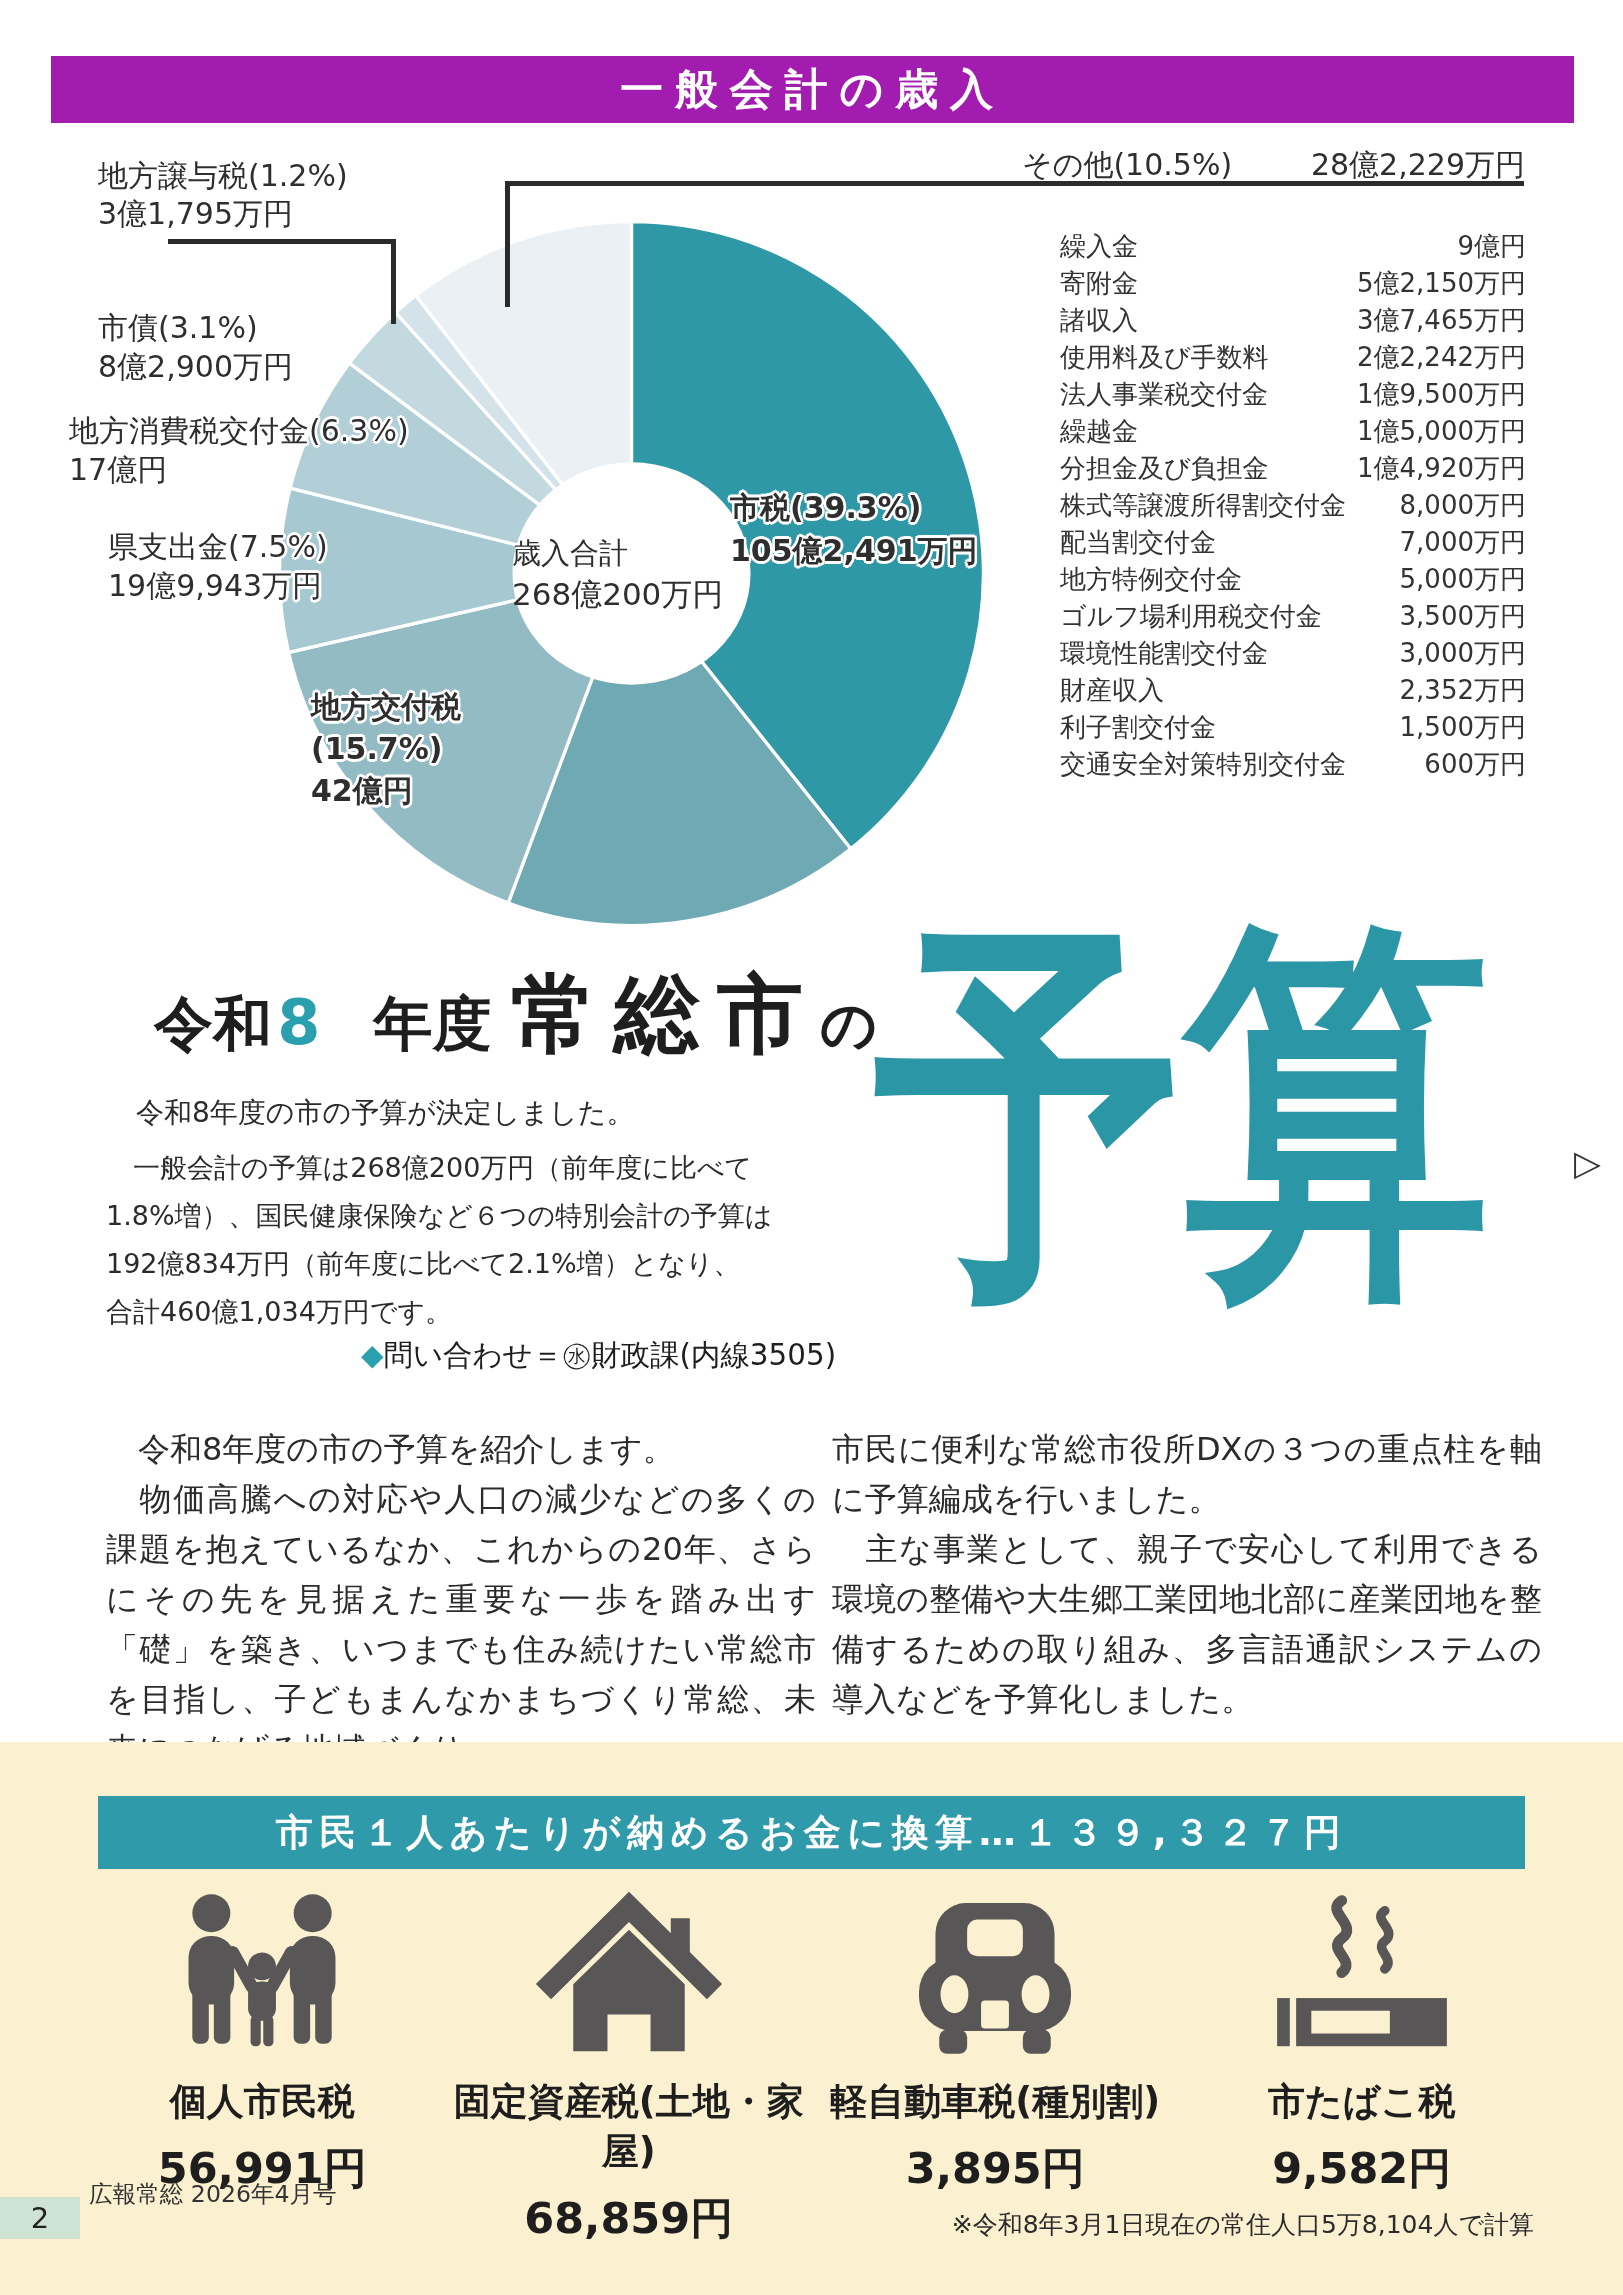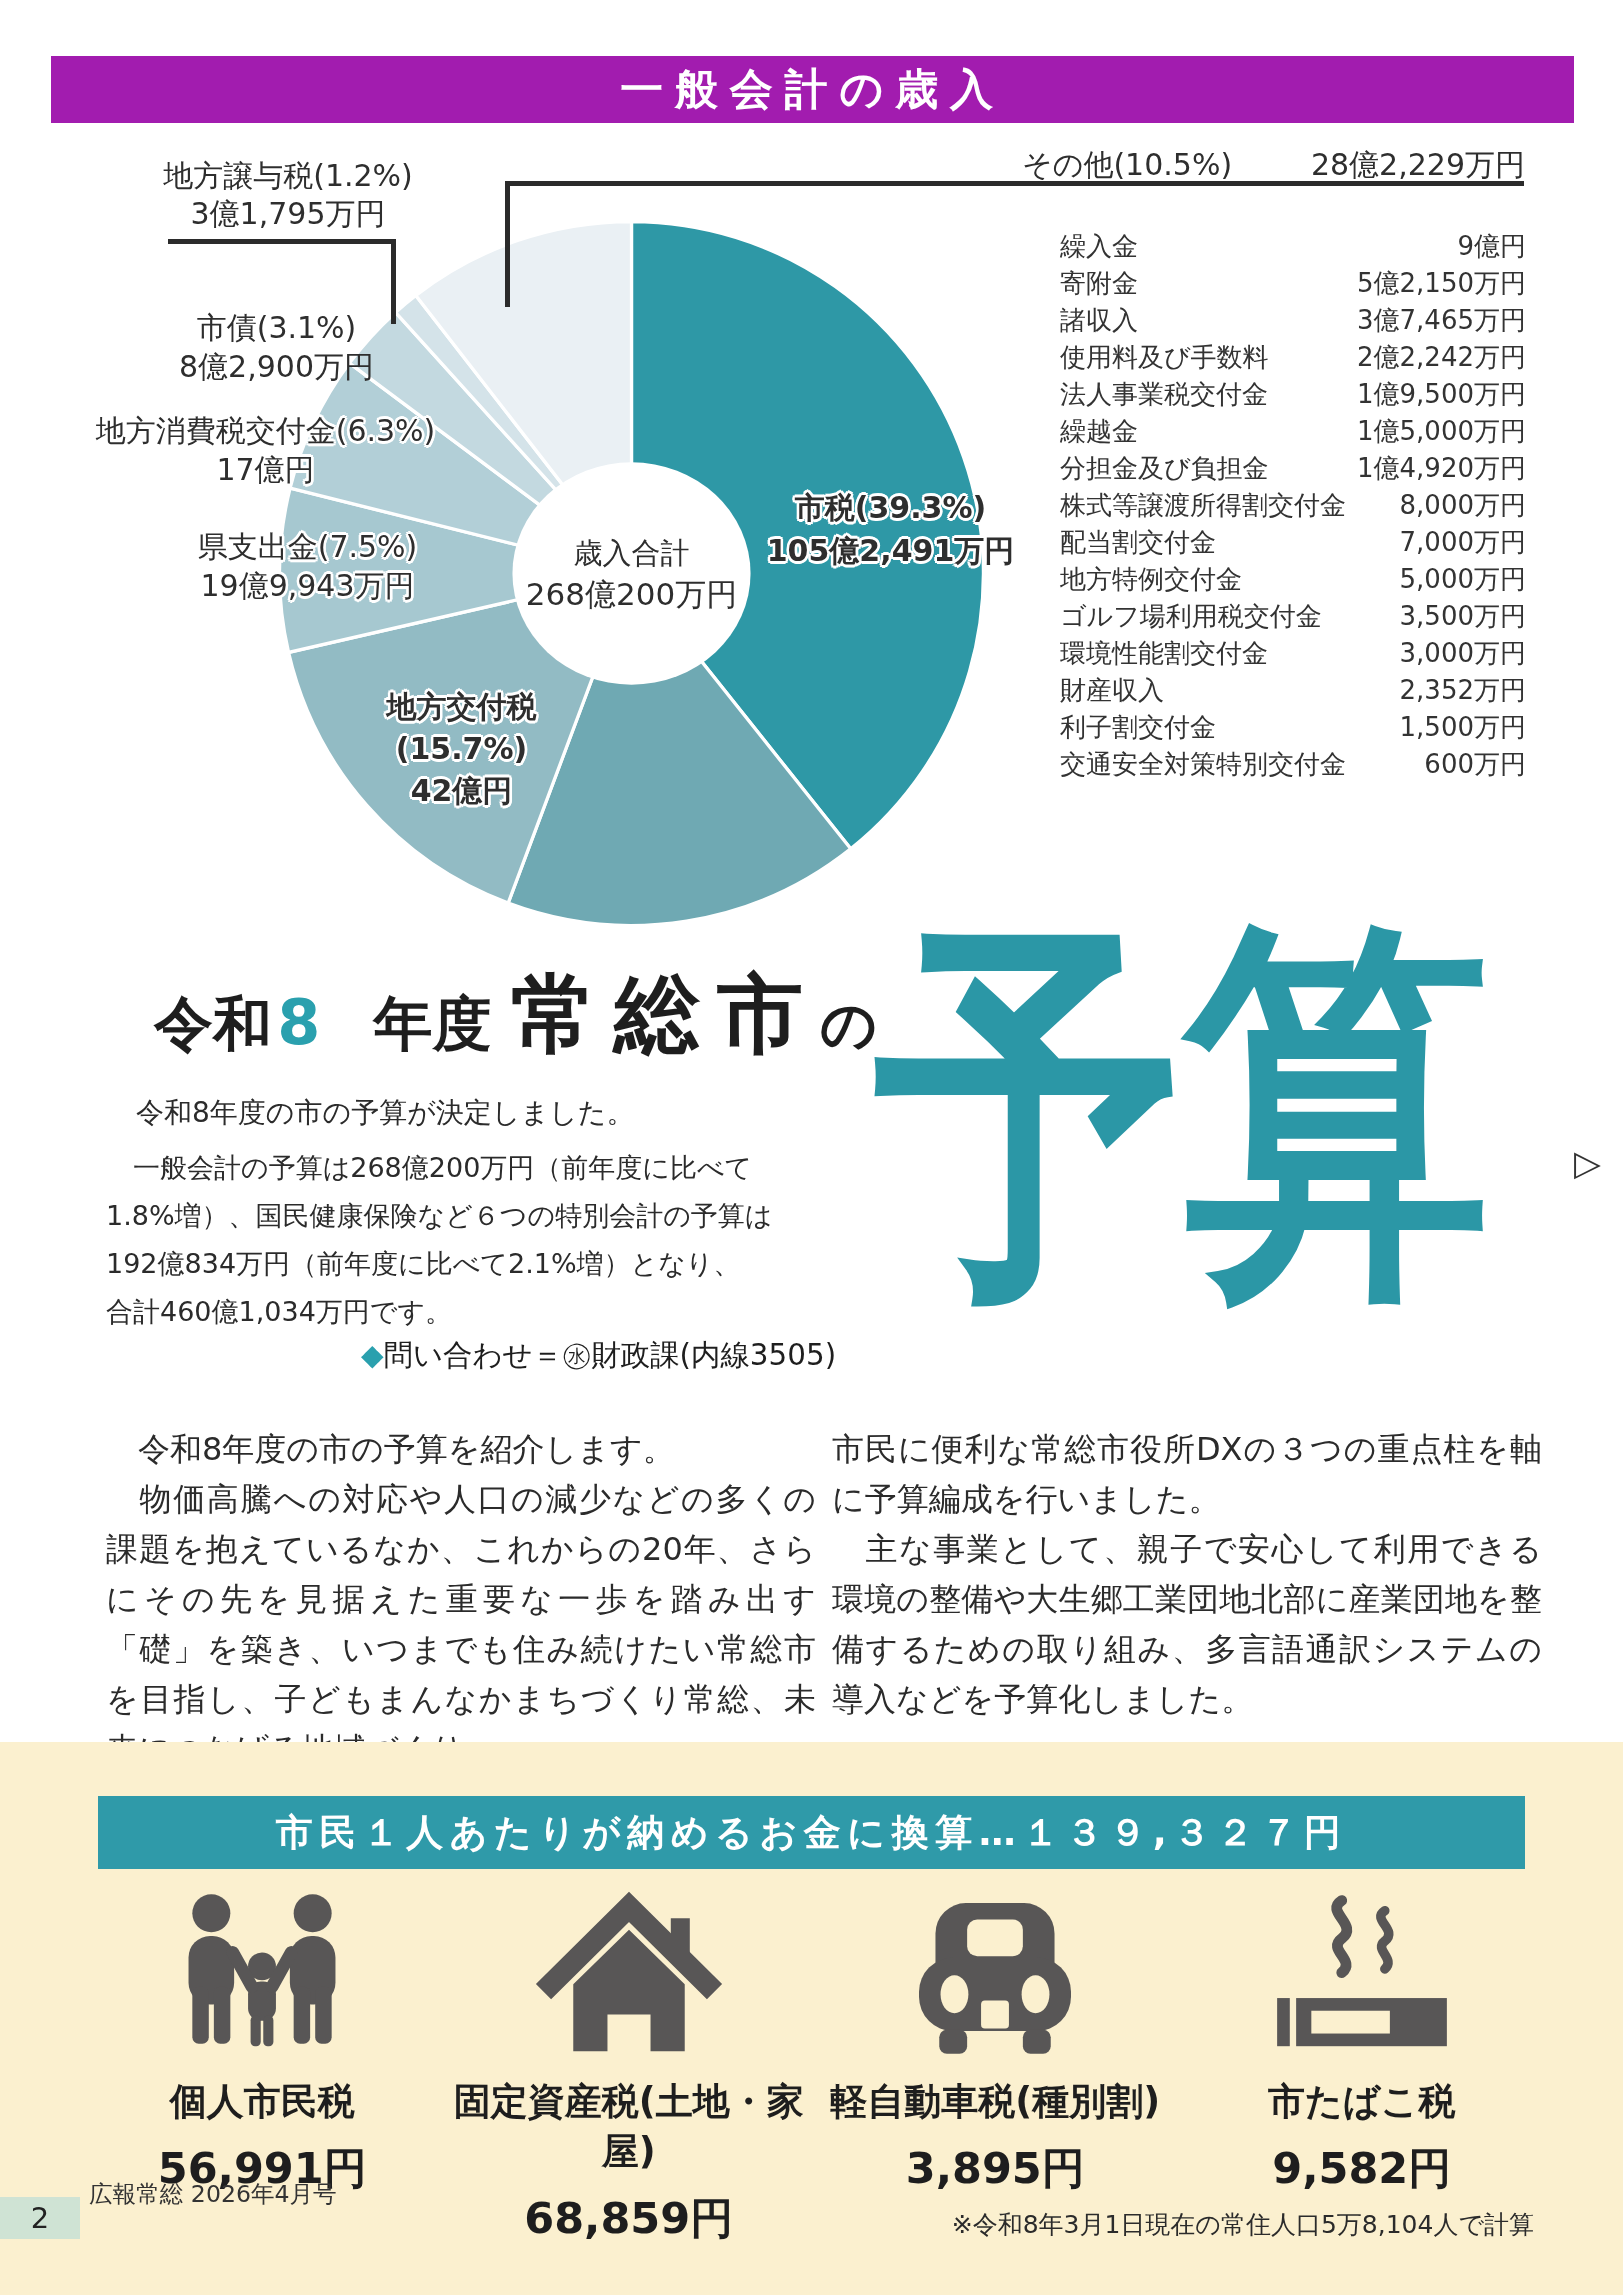--- a/index.html
+++ b/index.html
@@ -7,21 +7,21 @@
         font-family:"DejaVu Sans","Liberation Sans",sans-serif;color:#2b2b2b;}
 
   
   .header-band{position:absolute;left:51px;top:56px;width:1523px;height:67px;background:#a21caf;
                display:flex;align-items:center;justify-content:center;}
   .header-band .t{color:#ffffff;font-size:43px;font-weight:700;letter-spacing:11.8px;}
 
   
   #pie-svg{position:absolute;left:275px;top:217px;width:713px;height:713px;}
 
-  .plabel{position:absolute;text-align:center;font-size:30px;line-height:39px;font-weight:500;color:#2e2e2e;}
+  .plabel{position:absolute;font-size:30px;line-height:39px;font-weight:500;color:#2e2e2e;}
   .halo{text-shadow:-2px -2px 0 #fff,2px -2px 0 #fff,-2px 2px 0 #fff,2px 2px 0 #fff,
         -2.6px 0 0 #fff,2.6px 0 0 #fff,0 -2.6px 0 #fff,0 2.6px 0 #fff;}
   #lbl-chihojoyo{left:98px;top:157px;width:380px;line-height:38px;}
   #lbl-sonota{left:1022px;top:145px;width:503px;display:flex;justify-content:space-between;text-align:left;}
   #lbl-shisai{left:98px;top:308px;width:357px;}
   #lbl-shohizei{left:69px;top:411px;width:393px;}
   #lbl-ken{left:108px;top:527px;width:399px;}
   #lbl-chihokofu{left:311px;top:686px;width:301px;line-height:42px;font-weight:600;}
   #lbl-kokko{left:546px;top:758px;width:304px;line-height:42px;font-weight:600;}
   #lbl-shizei{left:730px;top:486px;width:321px;line-height:43px;font-weight:600;}

